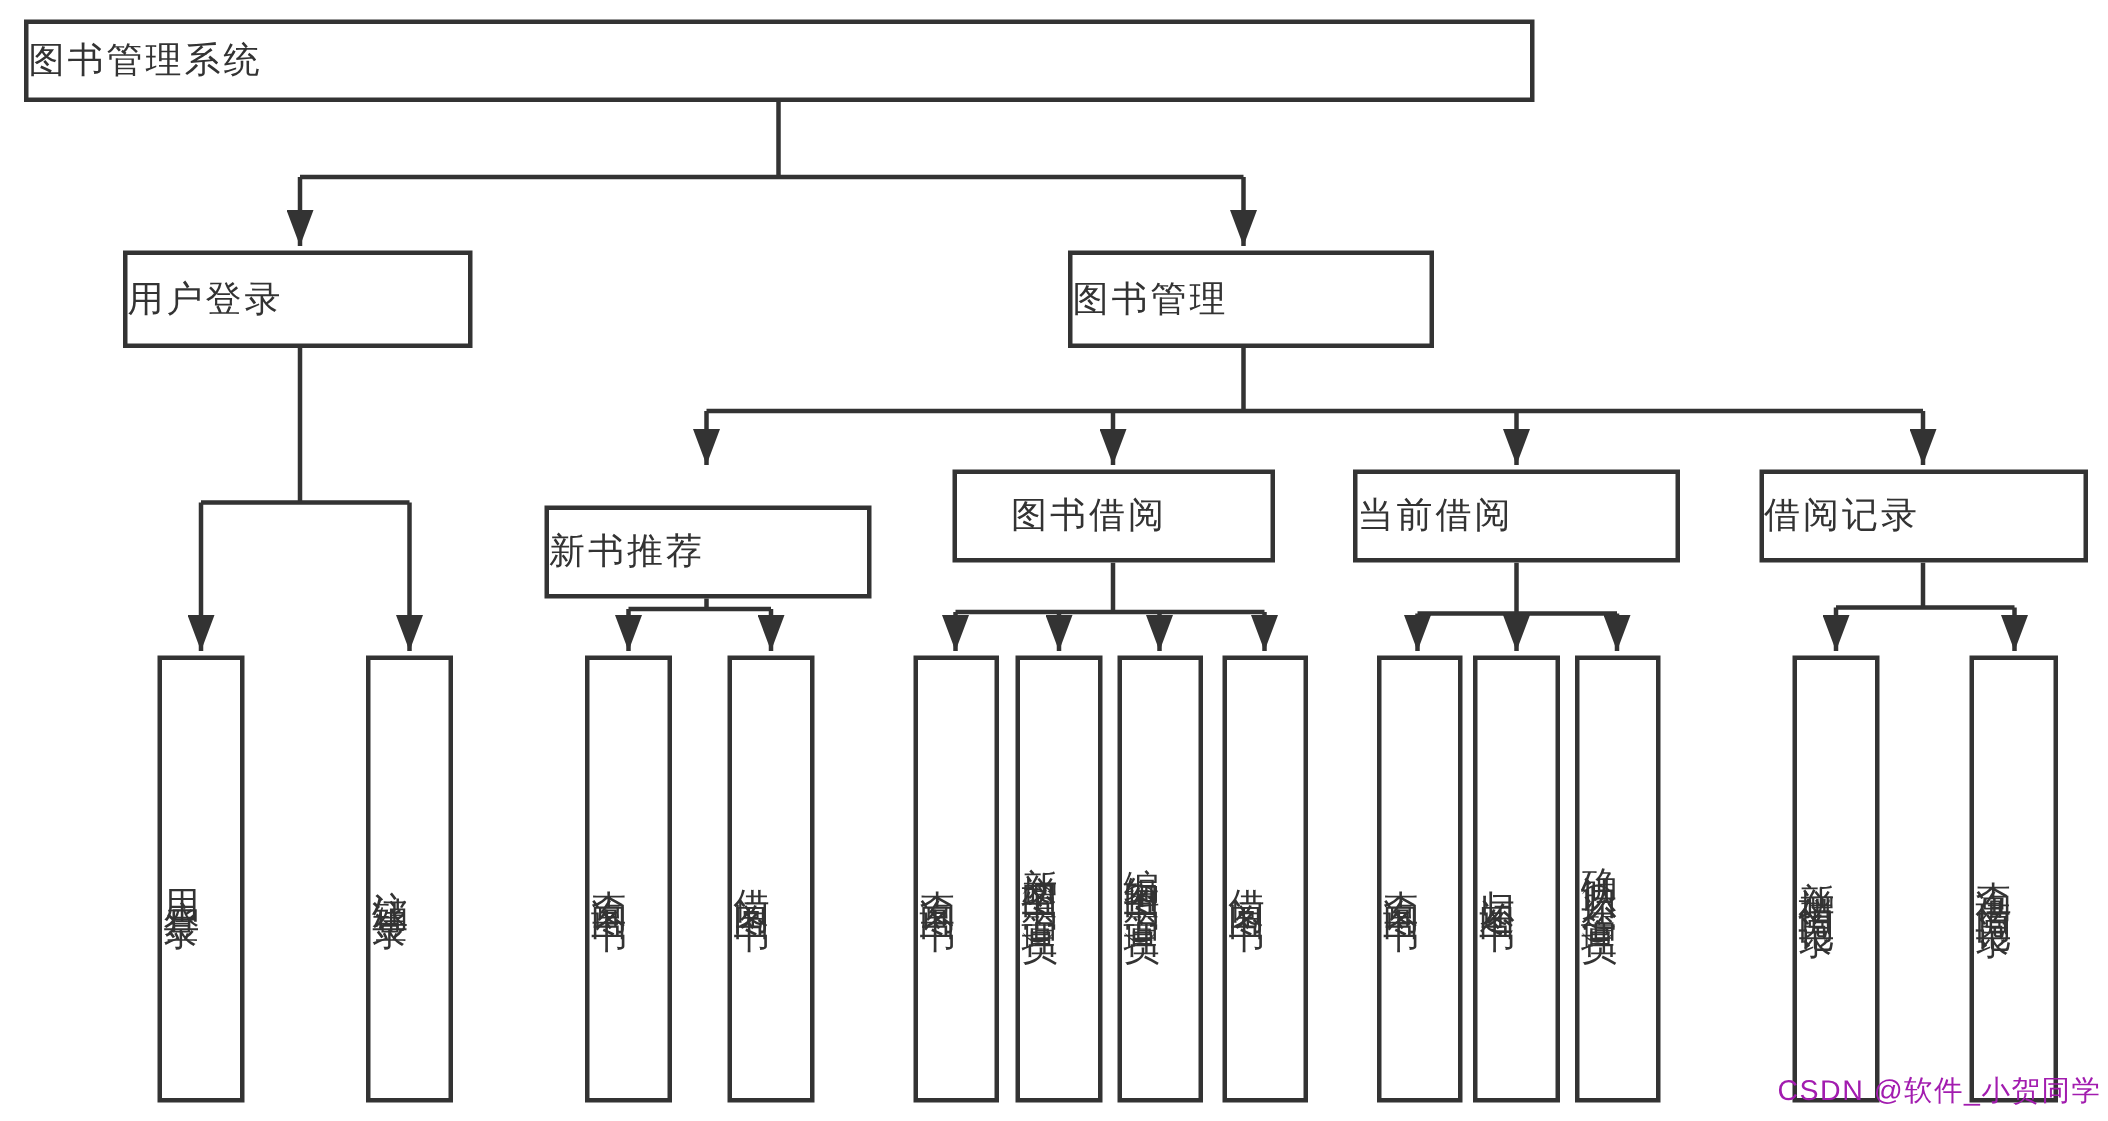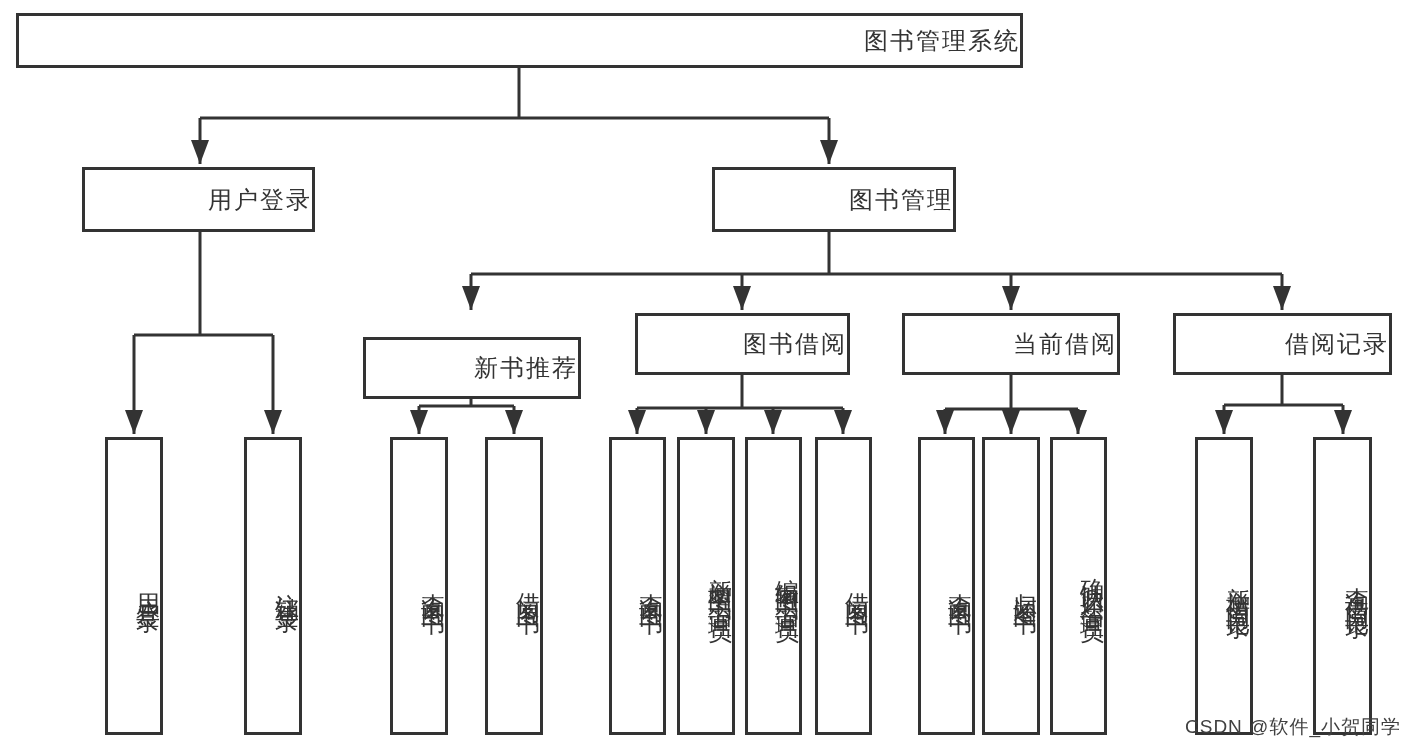--- a/index.html
+++ b/index.html
@@ -17,21 +17,21 @@
     width: 1405px; height: 747px;
   }
   .wire { stroke: #333333; stroke-width: 3; fill: none; }
   .box {
     position: absolute;
     box-sizing: border-box;
     border: 3px solid #333333;
     background: #ffffff;
     display: flex;
     align-items: center;
-    justify-content: flex-end;
+    justify-content: flex-start;
     color: #333333;
   }
   .hlabel {
     font-size: 24px;
     letter-spacing: 2px;
     white-space: nowrap;
     line-height: 1;
   }
   .vlabel {
     writing-mode: vertical-rl;
@@ -41,21 +41,21 @@
     line-height: 1;
     white-space: nowrap;
   }
   
   #b-root  { left: 16px;  top: 13px;  width: 1007px; height: 55px; }
   
   #b-login { left: 82px;  top: 167px; width: 233px;  height: 65px; }
   #b-mgmt  { left: 712px; top: 167px; width: 244px;  height: 65px; }
   
   #b-nbr   { left: 363px;  top: 313px; width: 218px; height: 62px; margin-top: 24px; }
-  #b-bb    { left: 635px;  top: 313px; width: 215px; height: 62px; }
+  #b-bb    { left: 635px;  top: 313px; width: 215px; height: 62px; padding-left: 36px; }
   #b-cb    { left: 902px;  top: 313px; width: 218px; height: 62px; }
   #b-br    { left: 1173px; top: 313px; width: 219px; height: 62px; }
   
   .leaf { top: 437px; height: 298px; }
   #l-login   { left: 105px;  width: 58px; }
   #l-logout  { left: 244px;  width: 58px; }
   #l-nbr-q   { left: 390px;  width: 58px; }
   #l-nbr-b   { left: 485px;  width: 58px; }
   #l-bb-q    { left: 609px;  width: 57px; }
   #l-bb-add  { left: 677px;  width: 58px; }
@@ -64,21 +64,21 @@
   #l-cb-q    { left: 918px;  width: 57px; }
   #l-cb-ret  { left: 982px;  width: 58px; }
   #l-cb-conf { left: 1050px; width: 57px; }
   #l-br-add  { left: 1195px; width: 58px; }
   #l-br-q    { left: 1313px; width: 59px; }
   .watermark {
     position: absolute;
     left: 1185px;
     top: 714px;
     font-size: 19px;
-    color: #404040;
+    color: #a21caf;
     letter-spacing: 1px;
     white-space: nowrap;
     z-index: 5;
   }
 </style>
 </head>
 <body>
 
 <div class="stage">
 

